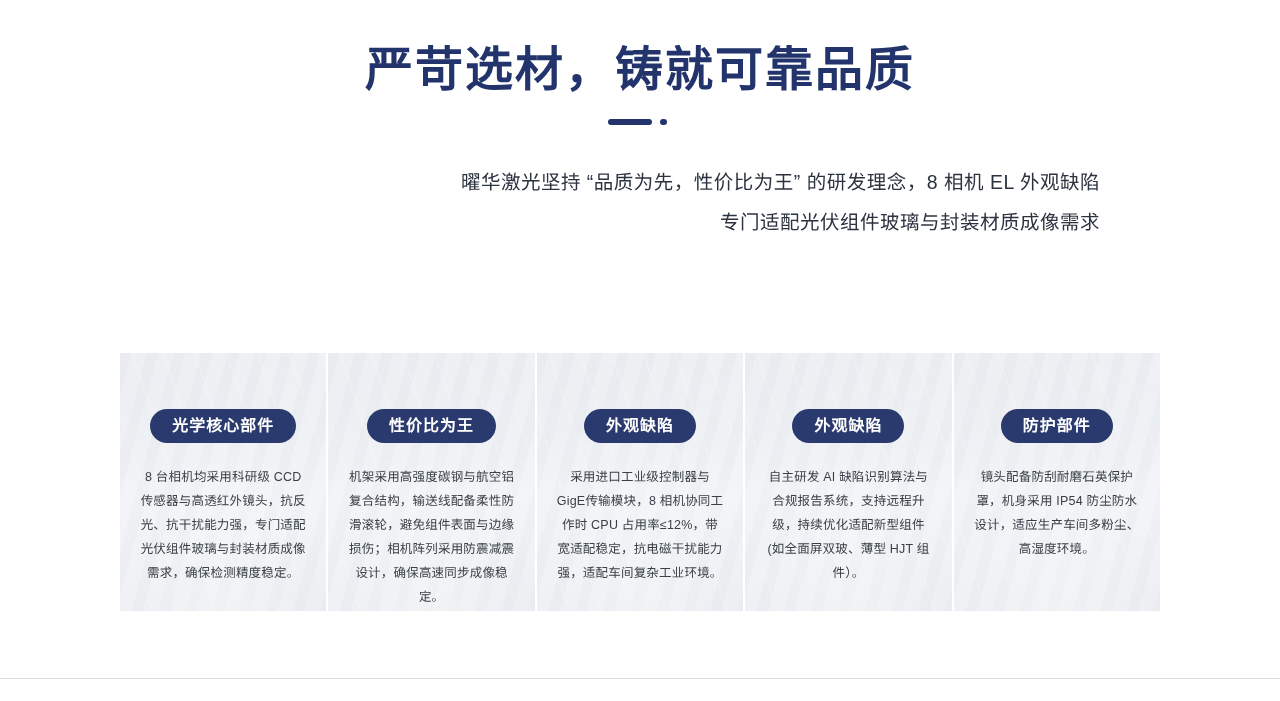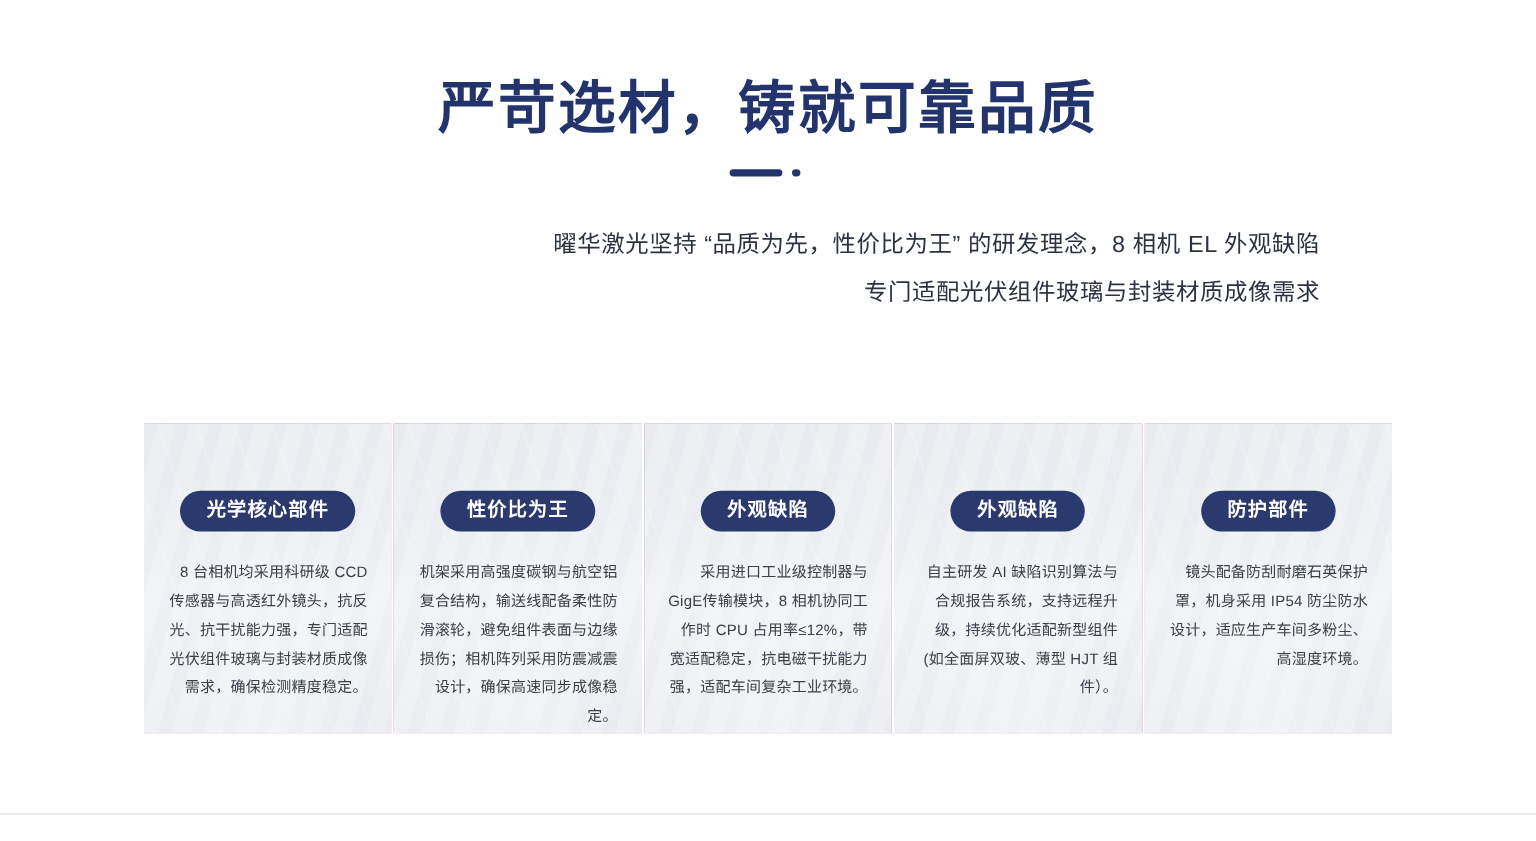--- a/index.html
+++ b/index.html
@@ -18,21 +18,21 @@
   .page {
     position: relative;
     width: 1280px;
     height: 701px;
     box-sizing: border-box;
     background: #ffffff;
   }
 
   
   .header {
-    padding-top: 62px;
+    padding-top: 40px;
     text-align: center;
   }
   .main-title {
     font-size: 48px;
     font-weight: bold;
     color: #22346b;
     letter-spacing: 2px;
     line-height: 1.25;
     margin: 0;
   }
@@ -82,21 +82,21 @@
     width: 1040px;
     height: 258px;
     display: flex;
     gap: 2px;
   }
 
   .card {
     position: relative;
     flex: 1 1 0;
     overflow: hidden;
-    background: #fca5a5;
+    background: #0ea5e9;
   }
 
   
   .card .photo {
     position: absolute;
     inset: 0;
     background:
       linear-gradient(to bottom, rgba(255,255,255,0.72), rgba(255,255,255,0.60) 42%, rgba(255,255,255,0.74) 100%),
       repeating-linear-gradient(105deg, rgba(96,112,140,0.55) 0px, rgba(96,112,140,0.55) 11px, rgba(168,180,198,0.35) 11px, rgba(168,180,198,0.35) 26px),
       linear-gradient(160deg, #8f9aae 0%, #aab4c4 35%, #c5ccd6 70%, #9fa9ba 100%);
@@ -133,21 +133,21 @@
     border-radius: 18px;
     line-height: 1;
     white-space: nowrap;
   }
 
   .card-text {
     margin-top: 22px;
     font-size: 12.5px;
     line-height: 24px;
     color: #3a4049;
-    text-align: right;
+    text-align: center;
     letter-spacing: 0.2px;
   }
 
   
   .footer-rule {
     position: absolute;
     left: 0;
     bottom: 22px;
     width: 1280px;
     height: 1px;

